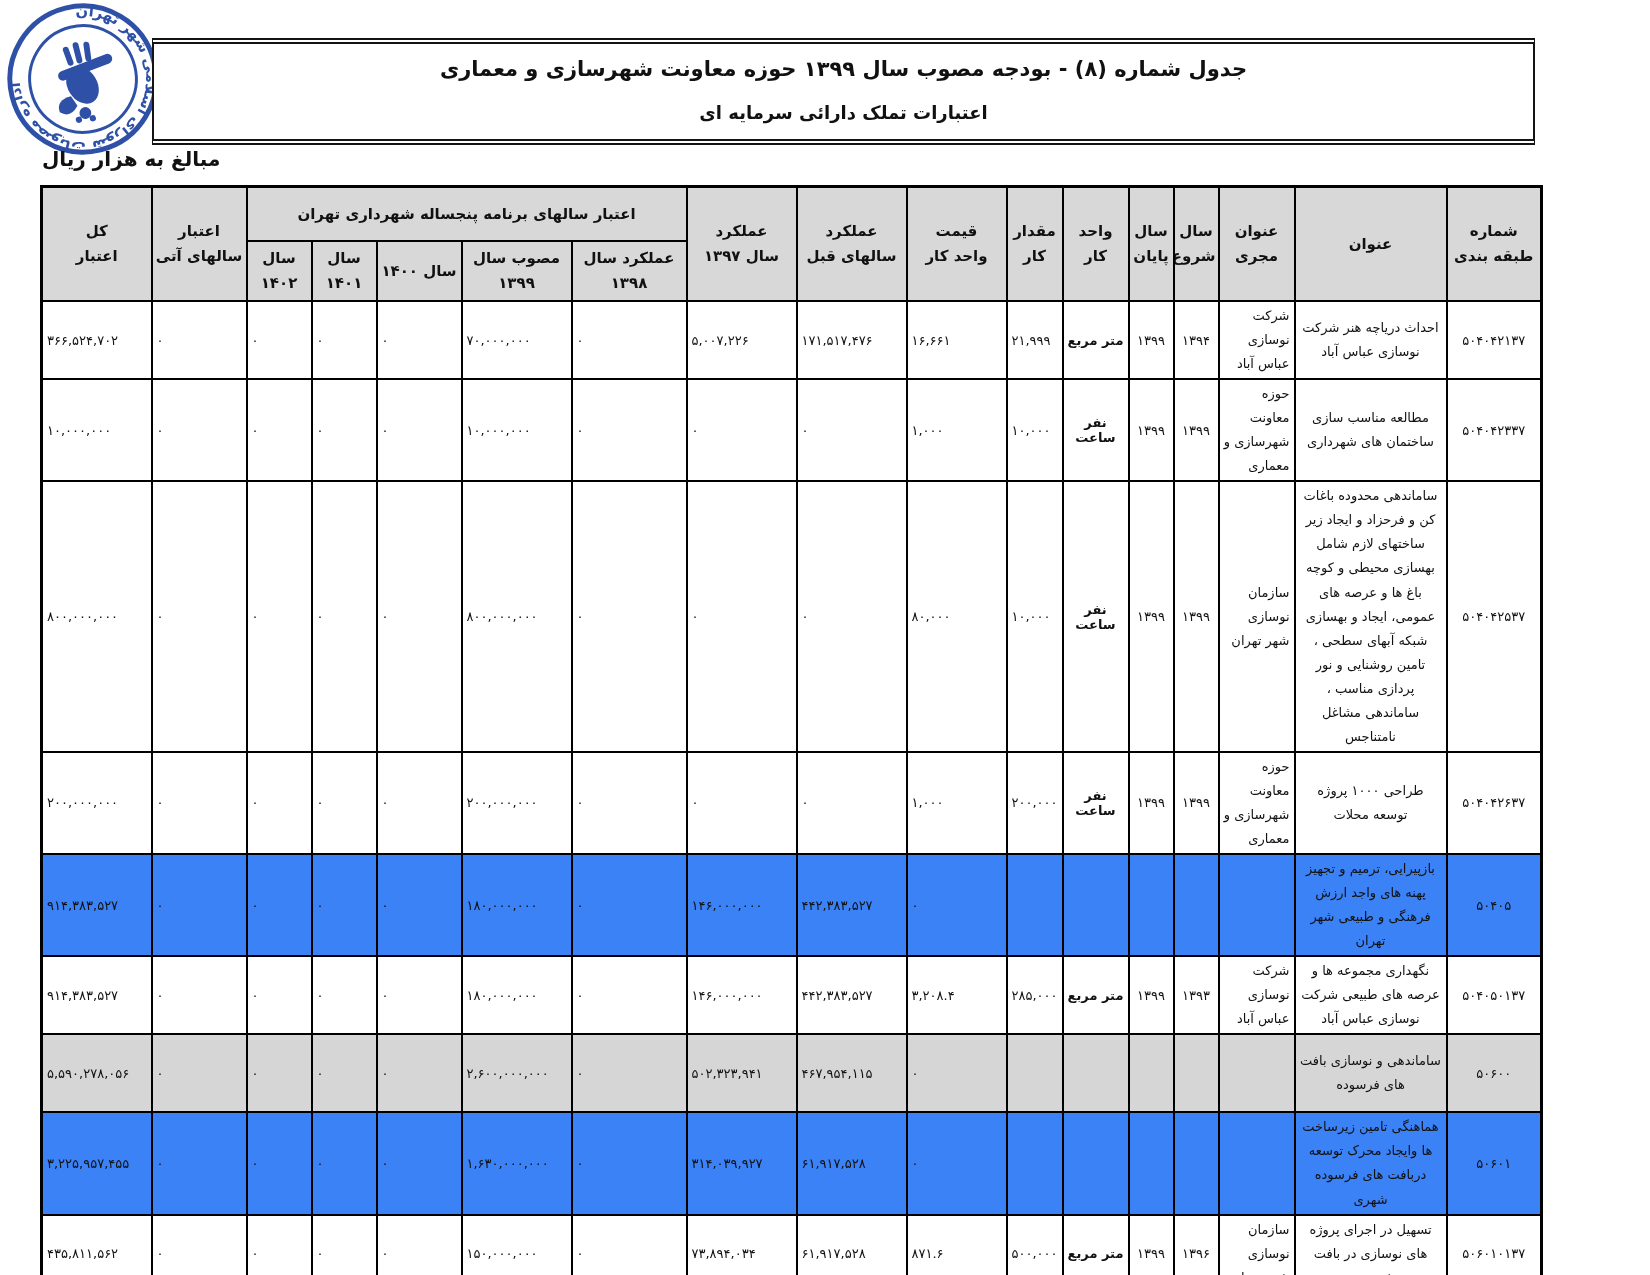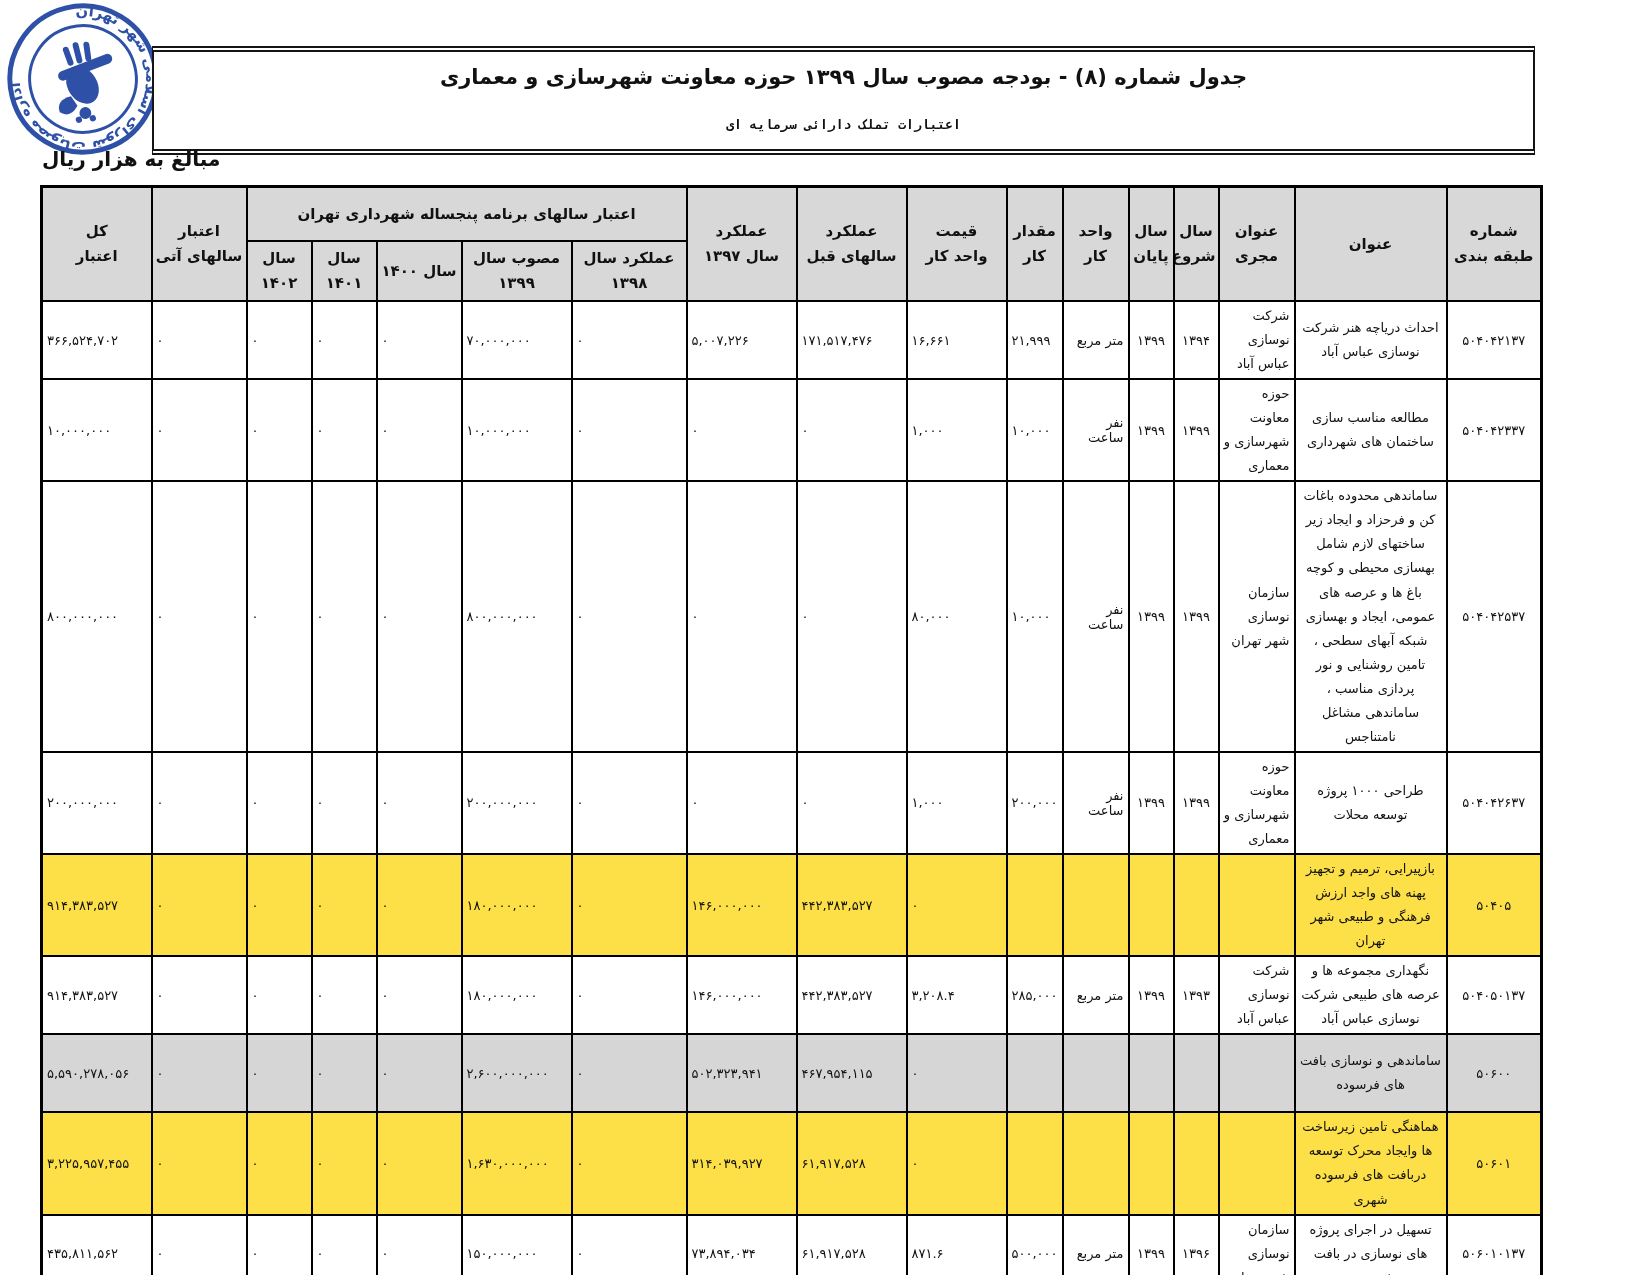--- a/index.html
+++ b/index.html
@@ -4,48 +4,48 @@
 <style>
   html,body { margin:0; padding:0; background:#ffffff; }
   body { font-family:"DejaVu Sans", sans-serif; color:#111; }
   .page { position:relative; width:1650px; height:1275px; background:#fff; overflow:hidden; }
 
   
   .stamp { position:absolute; top:0px; left:4px; width:158px; height:158px;
            transform:rotate(-14deg); }
 
   
-  .titlebox { position:absolute; top:46px; left:152px; right:115px;
+  .titlebox { position:absolute; top:38px; left:152px; right:115px;
               border-top:6px double #141414; border-bottom:6px double #141414;
               border-left:2px solid #141414; border-right:2px solid #141414;
               text-align:center; direction:rtl; padding:13px 10px 16px 10px; background:#fff; }
   .title1 { font-size:21px; font-weight:bold; }
-  .title2 { font-size:13px; font-weight:bold; margin-top:28px;font-family:Liberation Mono, monospace; }
+  .title2 { font-size:18px; font-weight:bold; margin-top:21px; }
 
   .unit-note { position:absolute; top:147px; left:42px; direction:rtl;
                font-size:20px; font-weight:bold; }
 
   
   .tablewrap { position:absolute; top:185px; left:40px; }
   table.budget { border-collapse:collapse; table-layout:fixed; width:1495px;
                  direction:rtl; border:3px solid #000; }
   .budget th, .budget td { border:2px solid #000; overflow:hidden; }
   .budget thead th { background:#d8d8d8; font-weight:bold; font-size:15px;
                      white-space:pre-line; text-align:center; vertical-align:middle;
                      padding:3px 2px; line-height:1.65; }
   .budget thead tr.h1 th { height:46px; }
   .budget thead tr.h2 th { height:52px; }
   .budget tbody td { height:72px; font-size:13px; vertical-align:middle; padding:2px 4px; background:#fff; }
   td.cell-num   { text-align:left; padding-left:5px; direction:ltr; font-size:12.5px; }
   td.cell-class { text-align:center; font-size:13.5px; letter-spacing:1px; }
   td.cell-title { text-align:center; font-size:14px; line-height:1.85; padding:5px 8px; }
   td.cell-exec  { font-size:13.5px; line-height:1.85; }
   td.cell-year  { text-align:center; font-size:14px; }
-  td.cell-unit  { font-size:14px; font-weight:normal;margin-left:20px; }
-  tr.shade-light td { background:#fde047; }
+  td.cell-unit  { text-align:center; font-size:14px; font-weight:bold;margin-left:20px; }
+  tr.shade-light td { background:#3b82f6; }
   tr.shade-dark  td { background:#d6d6d6; }
 
   .page-number { position:absolute; top:1183px; left:0; width:1575px;
                  text-align:center; font-size:15px; }
 </style>
 </head>
 <body>
 
 <div class="page">
 

